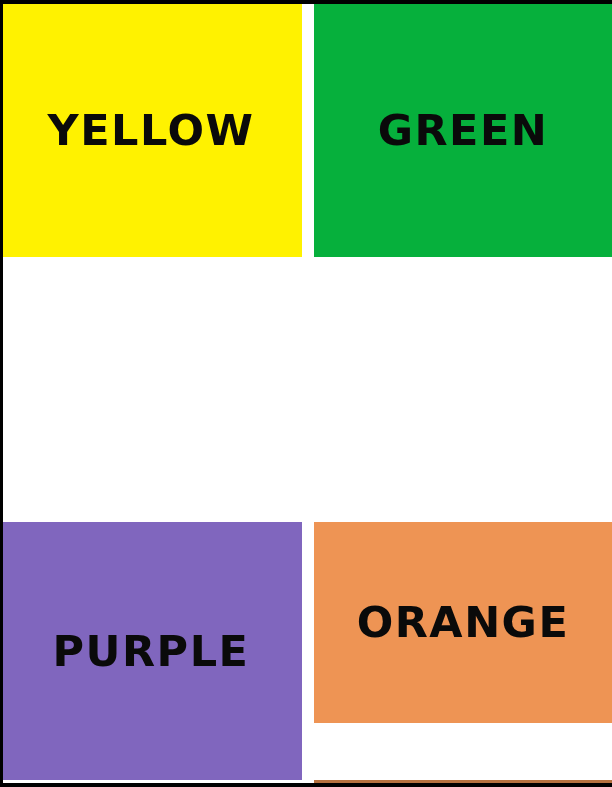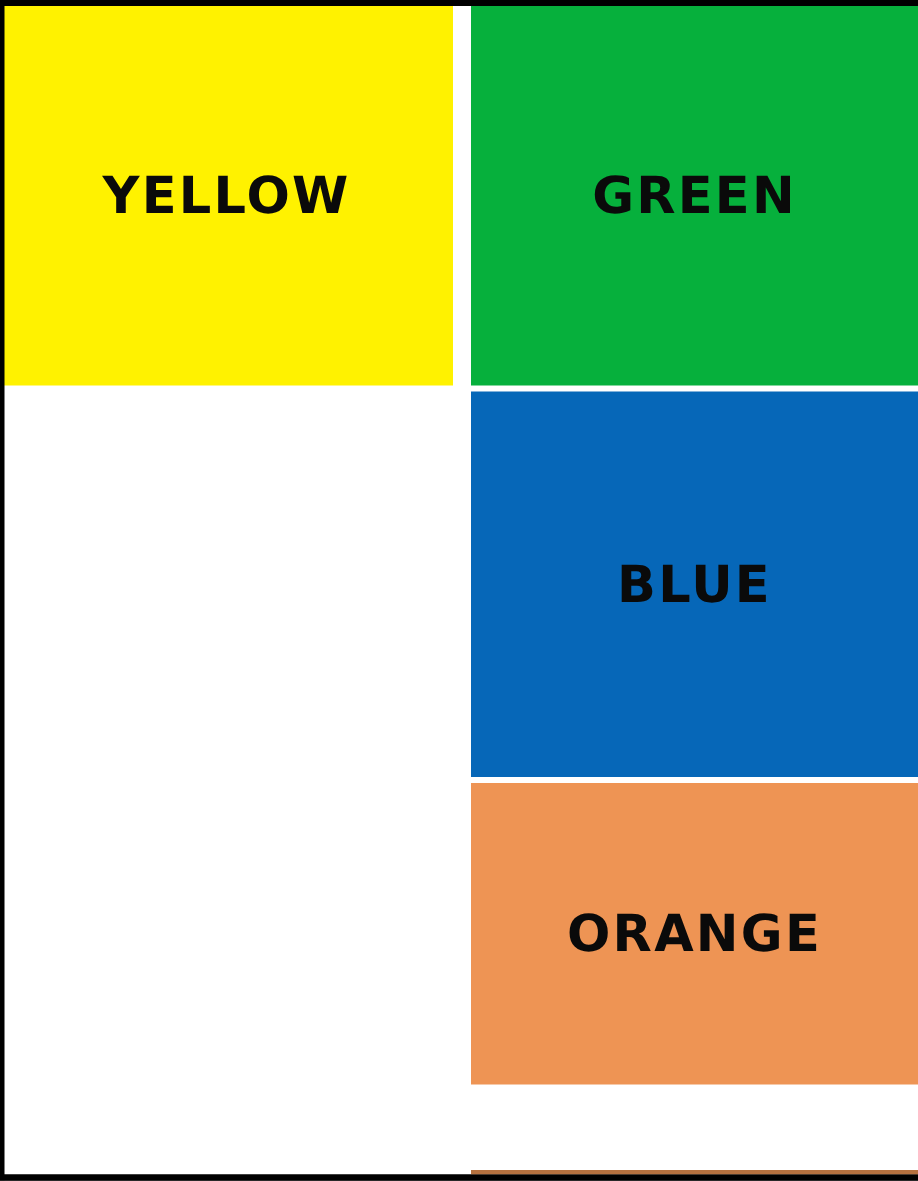--- a/index.html
+++ b/index.html
@@ -27,21 +27,21 @@
   .swatch {
     position: absolute;
     display: flex;
     align-items: center;
     justify-content: center;
     box-sizing: border-box;
   }
   .swatch-label {
     color: #0a0a0a;
     font-weight: bold;
-    font-size: 34px;
+    font-size: 43px;
     letter-spacing: 1.5px;
     line-height: 1;
     text-align: center;
     white-space: nowrap;
   }
   
   .col-left  { left: 0px;   width: 302px; }
   .col-right { left: 314px; width: 298px; }
   .row-top    { top: 4px;   height: 253px; }
   .row-middle { top: 261px; height: 257px; }
@@ -88,24 +88,24 @@
 
   <div class="swatch col-left row-top" style="background-color: rgb(255, 242, 0);">
     <span class="swatch-label" style="color: rgb(10, 10, 10);">YELLOW</span>
   </div>
 
   <div class="swatch col-right row-top" style="background-color: rgb(6, 176, 60);">
     <span class="swatch-label" style="color: rgb(10, 10, 10);">GREEN</span>
   </div>
 
 
-  <div class="swatch col-right row-middle" style="background-color: rgb(6, 103, 184);">
-    <span class="swatch-label" style="color: rgb(10, 10, 10);">BLUE</span>
+
+  <div class="swatch col-left row-bottom" style="background-color: rgb(128, 102, 190);">
+    <span class="swatch-label" style="color: rgb(10, 10, 10);">PURPLE</span>
   </div>
-
 
   <div class="swatch col-right row-bottom" style="background-color: rgb(238, 148, 84);">
     <span class="swatch-label" style="color: rgb(10, 10, 10);">ORANGE</span>
   </div>
 
   <div class="bottom-seam"></div>
   <div class="page-edge-bottom"></div>
   <div class="page-edge-left"></div>
   <div class="page-edge-top"></div>
 

